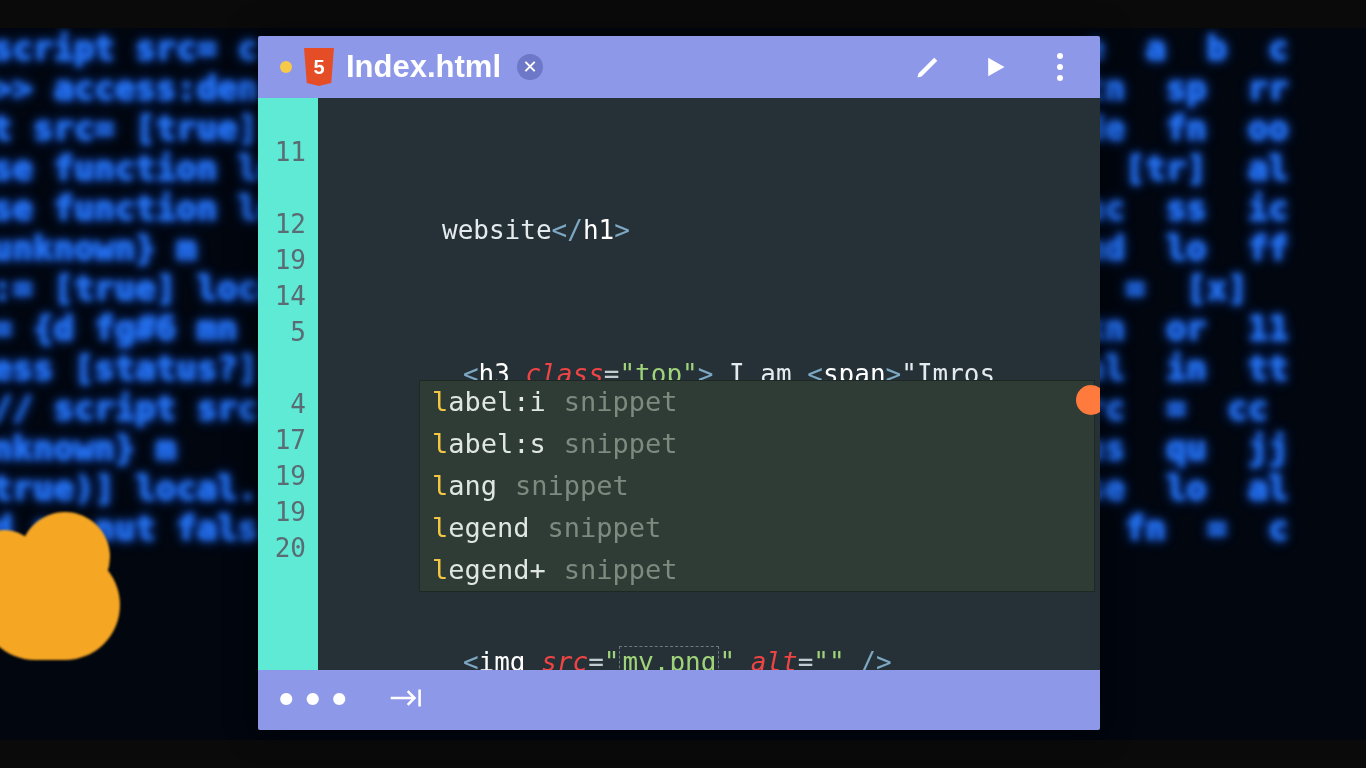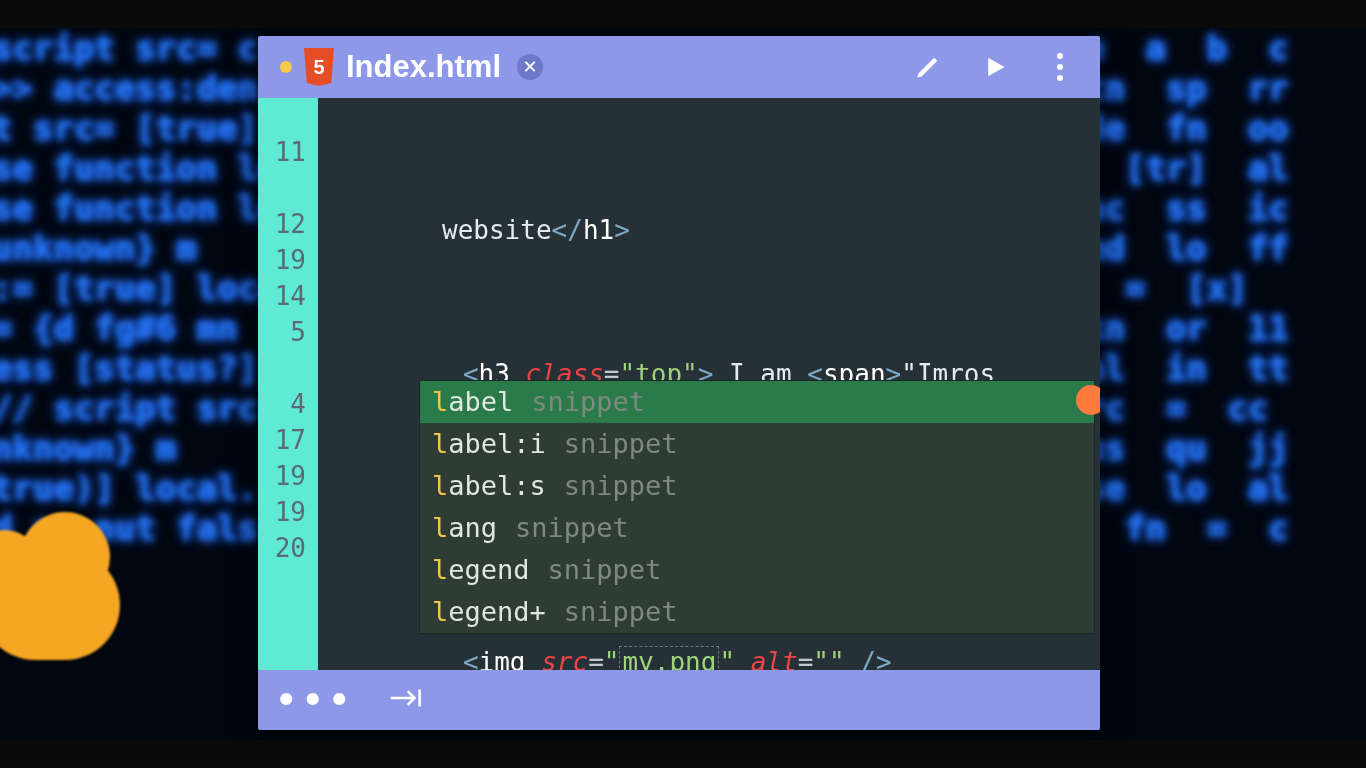--- a/index.html
+++ b/index.html
@@ -230,21 +230,20 @@
       
       
       
       
       
       
     </div>
 
     <div class="autocomplete" id="ac">
       <div class="ac-handle"></div>
-    <div class="ac-row sel"><span class="ac-hl">l</span><span class="ac-name">abel</span><span class="ac-kind">snippet</span></div>
         <div class="ac-row"><span class="ac-hl">l</span><span class="ac-name">abel:i</span><span class="ac-kind">snippet</span></div>
         <div class="ac-row"><span class="ac-hl">l</span><span class="ac-name">abel:s</span><span class="ac-kind">snippet</span></div>
         <div class="ac-row"><span class="ac-hl">l</span><span class="ac-name">ang</span><span class="ac-kind">snippet</span></div>
         <div class="ac-row"><span class="ac-hl">l</span><span class="ac-name">egend</span><span class="ac-kind">snippet</span></div>
         <div class="ac-row"><span class="ac-hl">l</span><span class="ac-name">egend+</span><span class="ac-kind">snippet</span></div>
       </div>
   </div>
 
   <div class="bottombar">
     <span class="more">•••</span>

